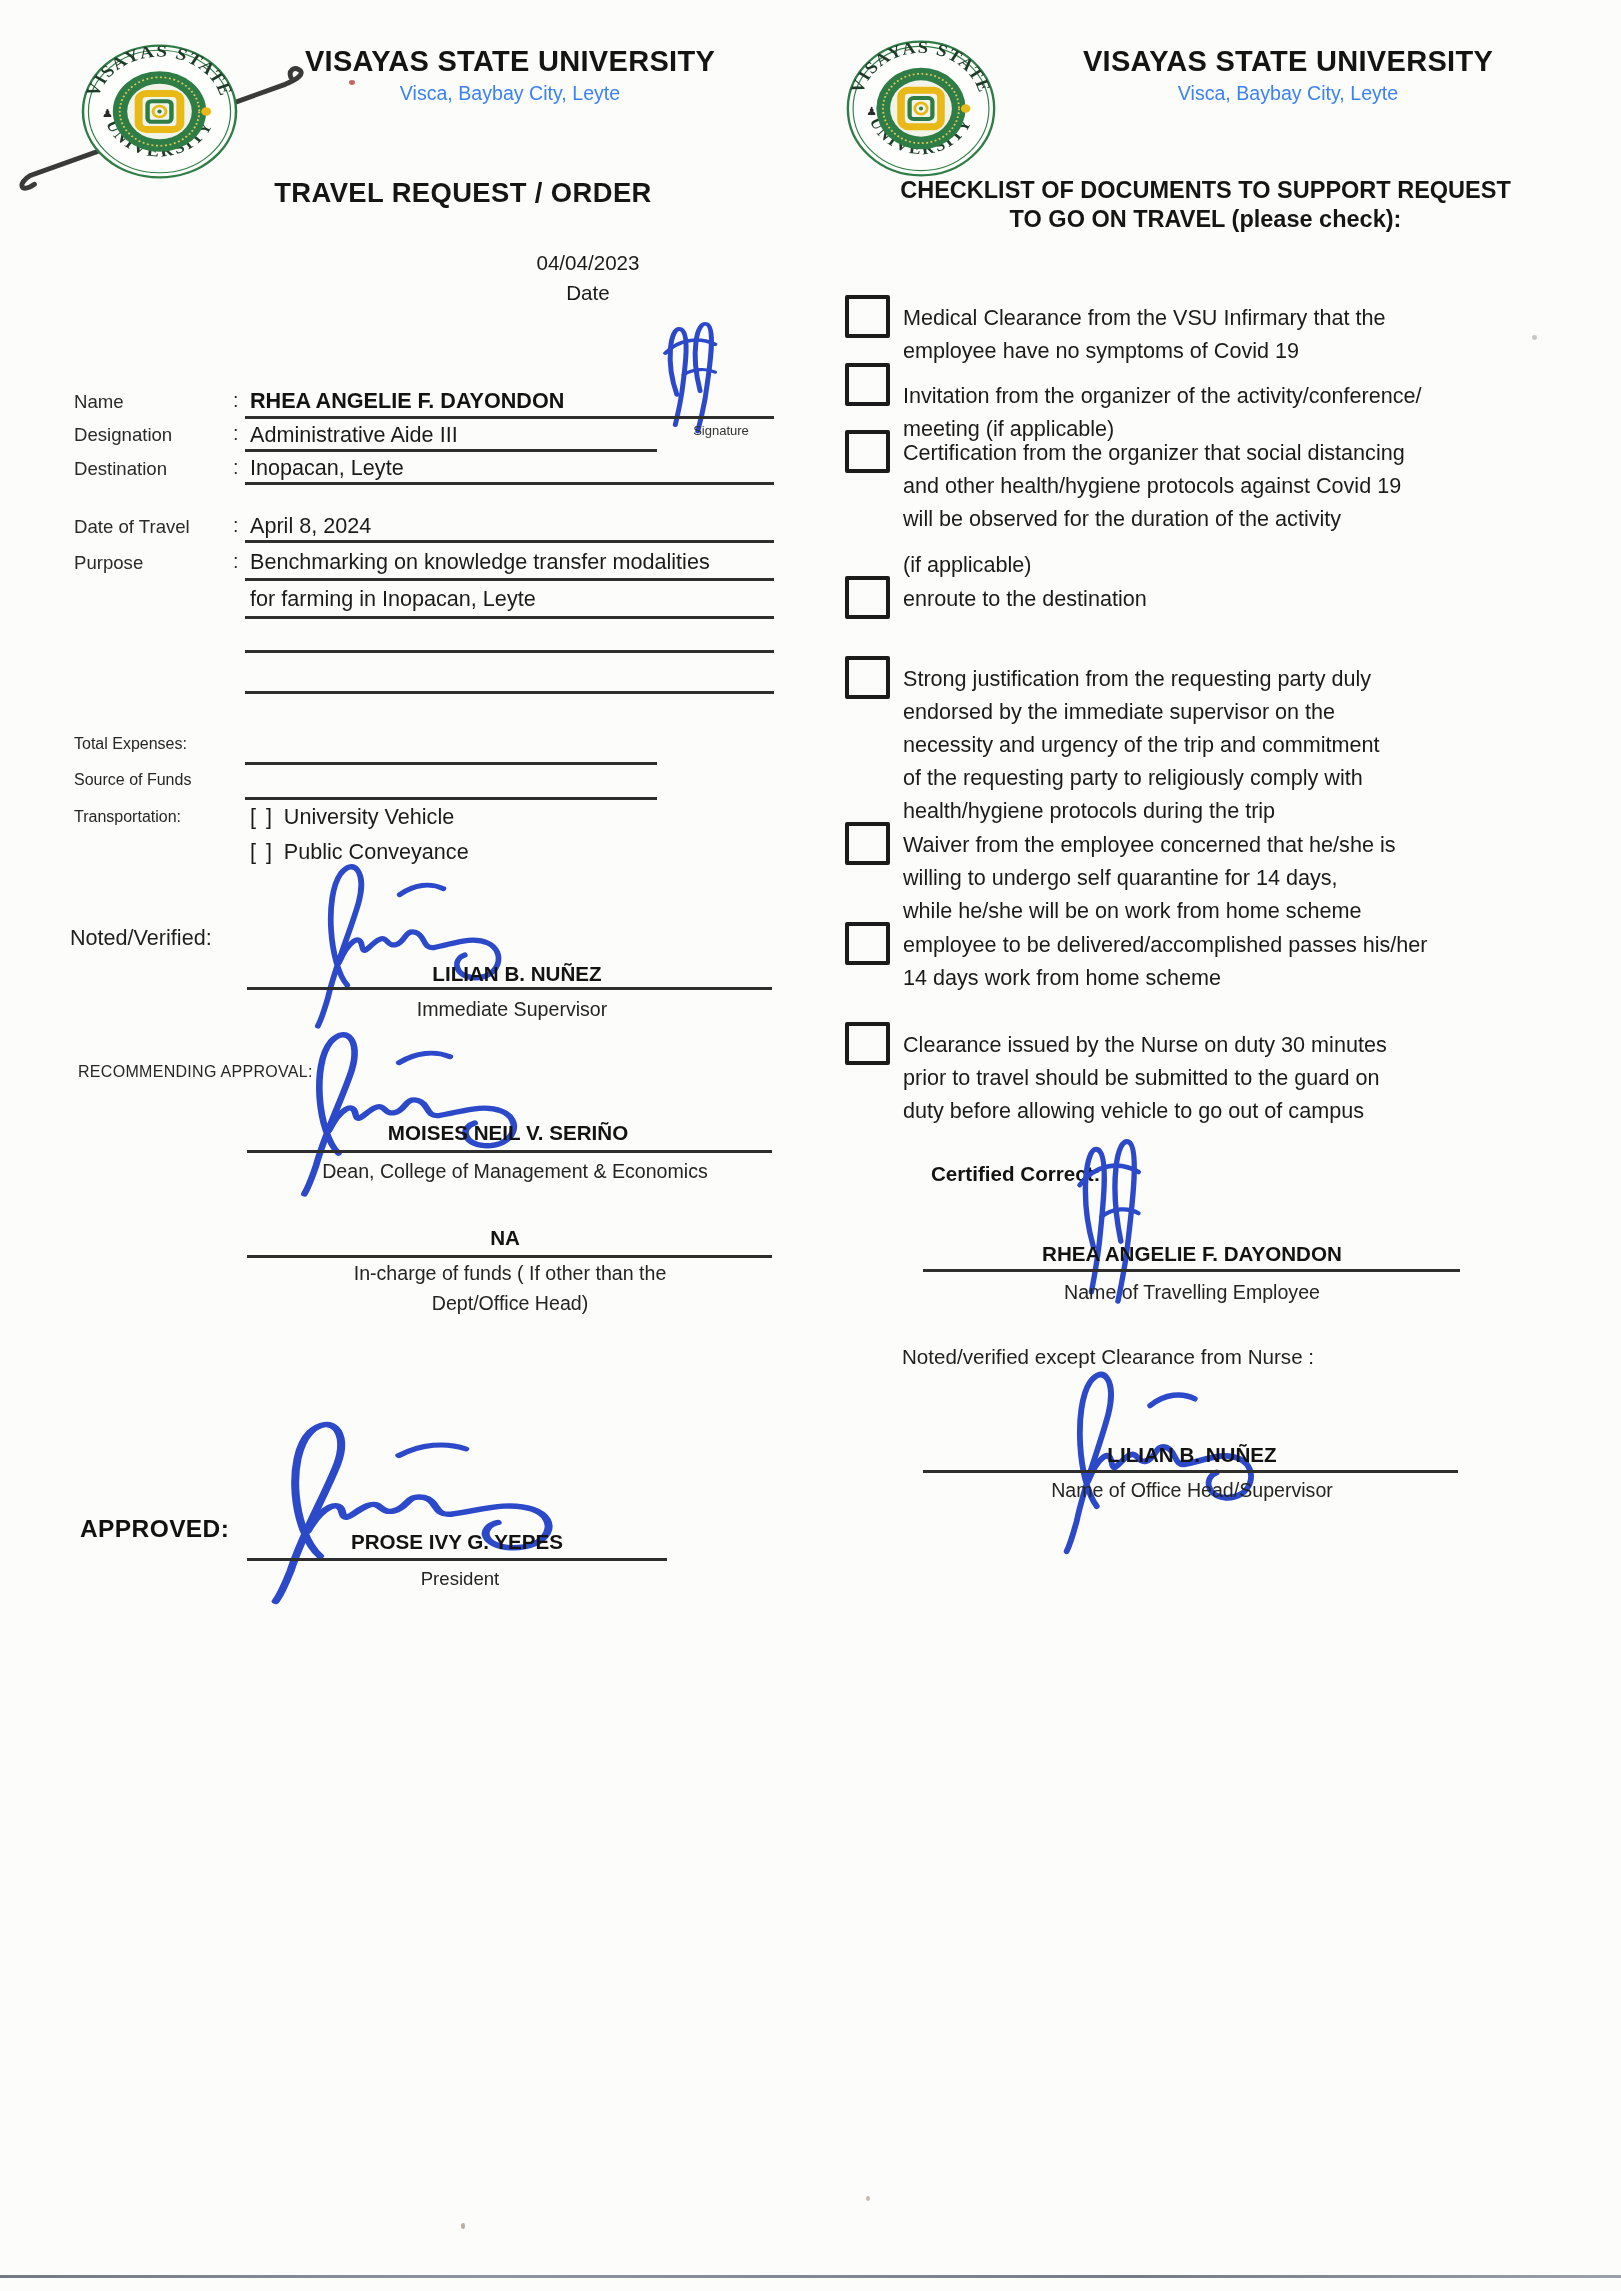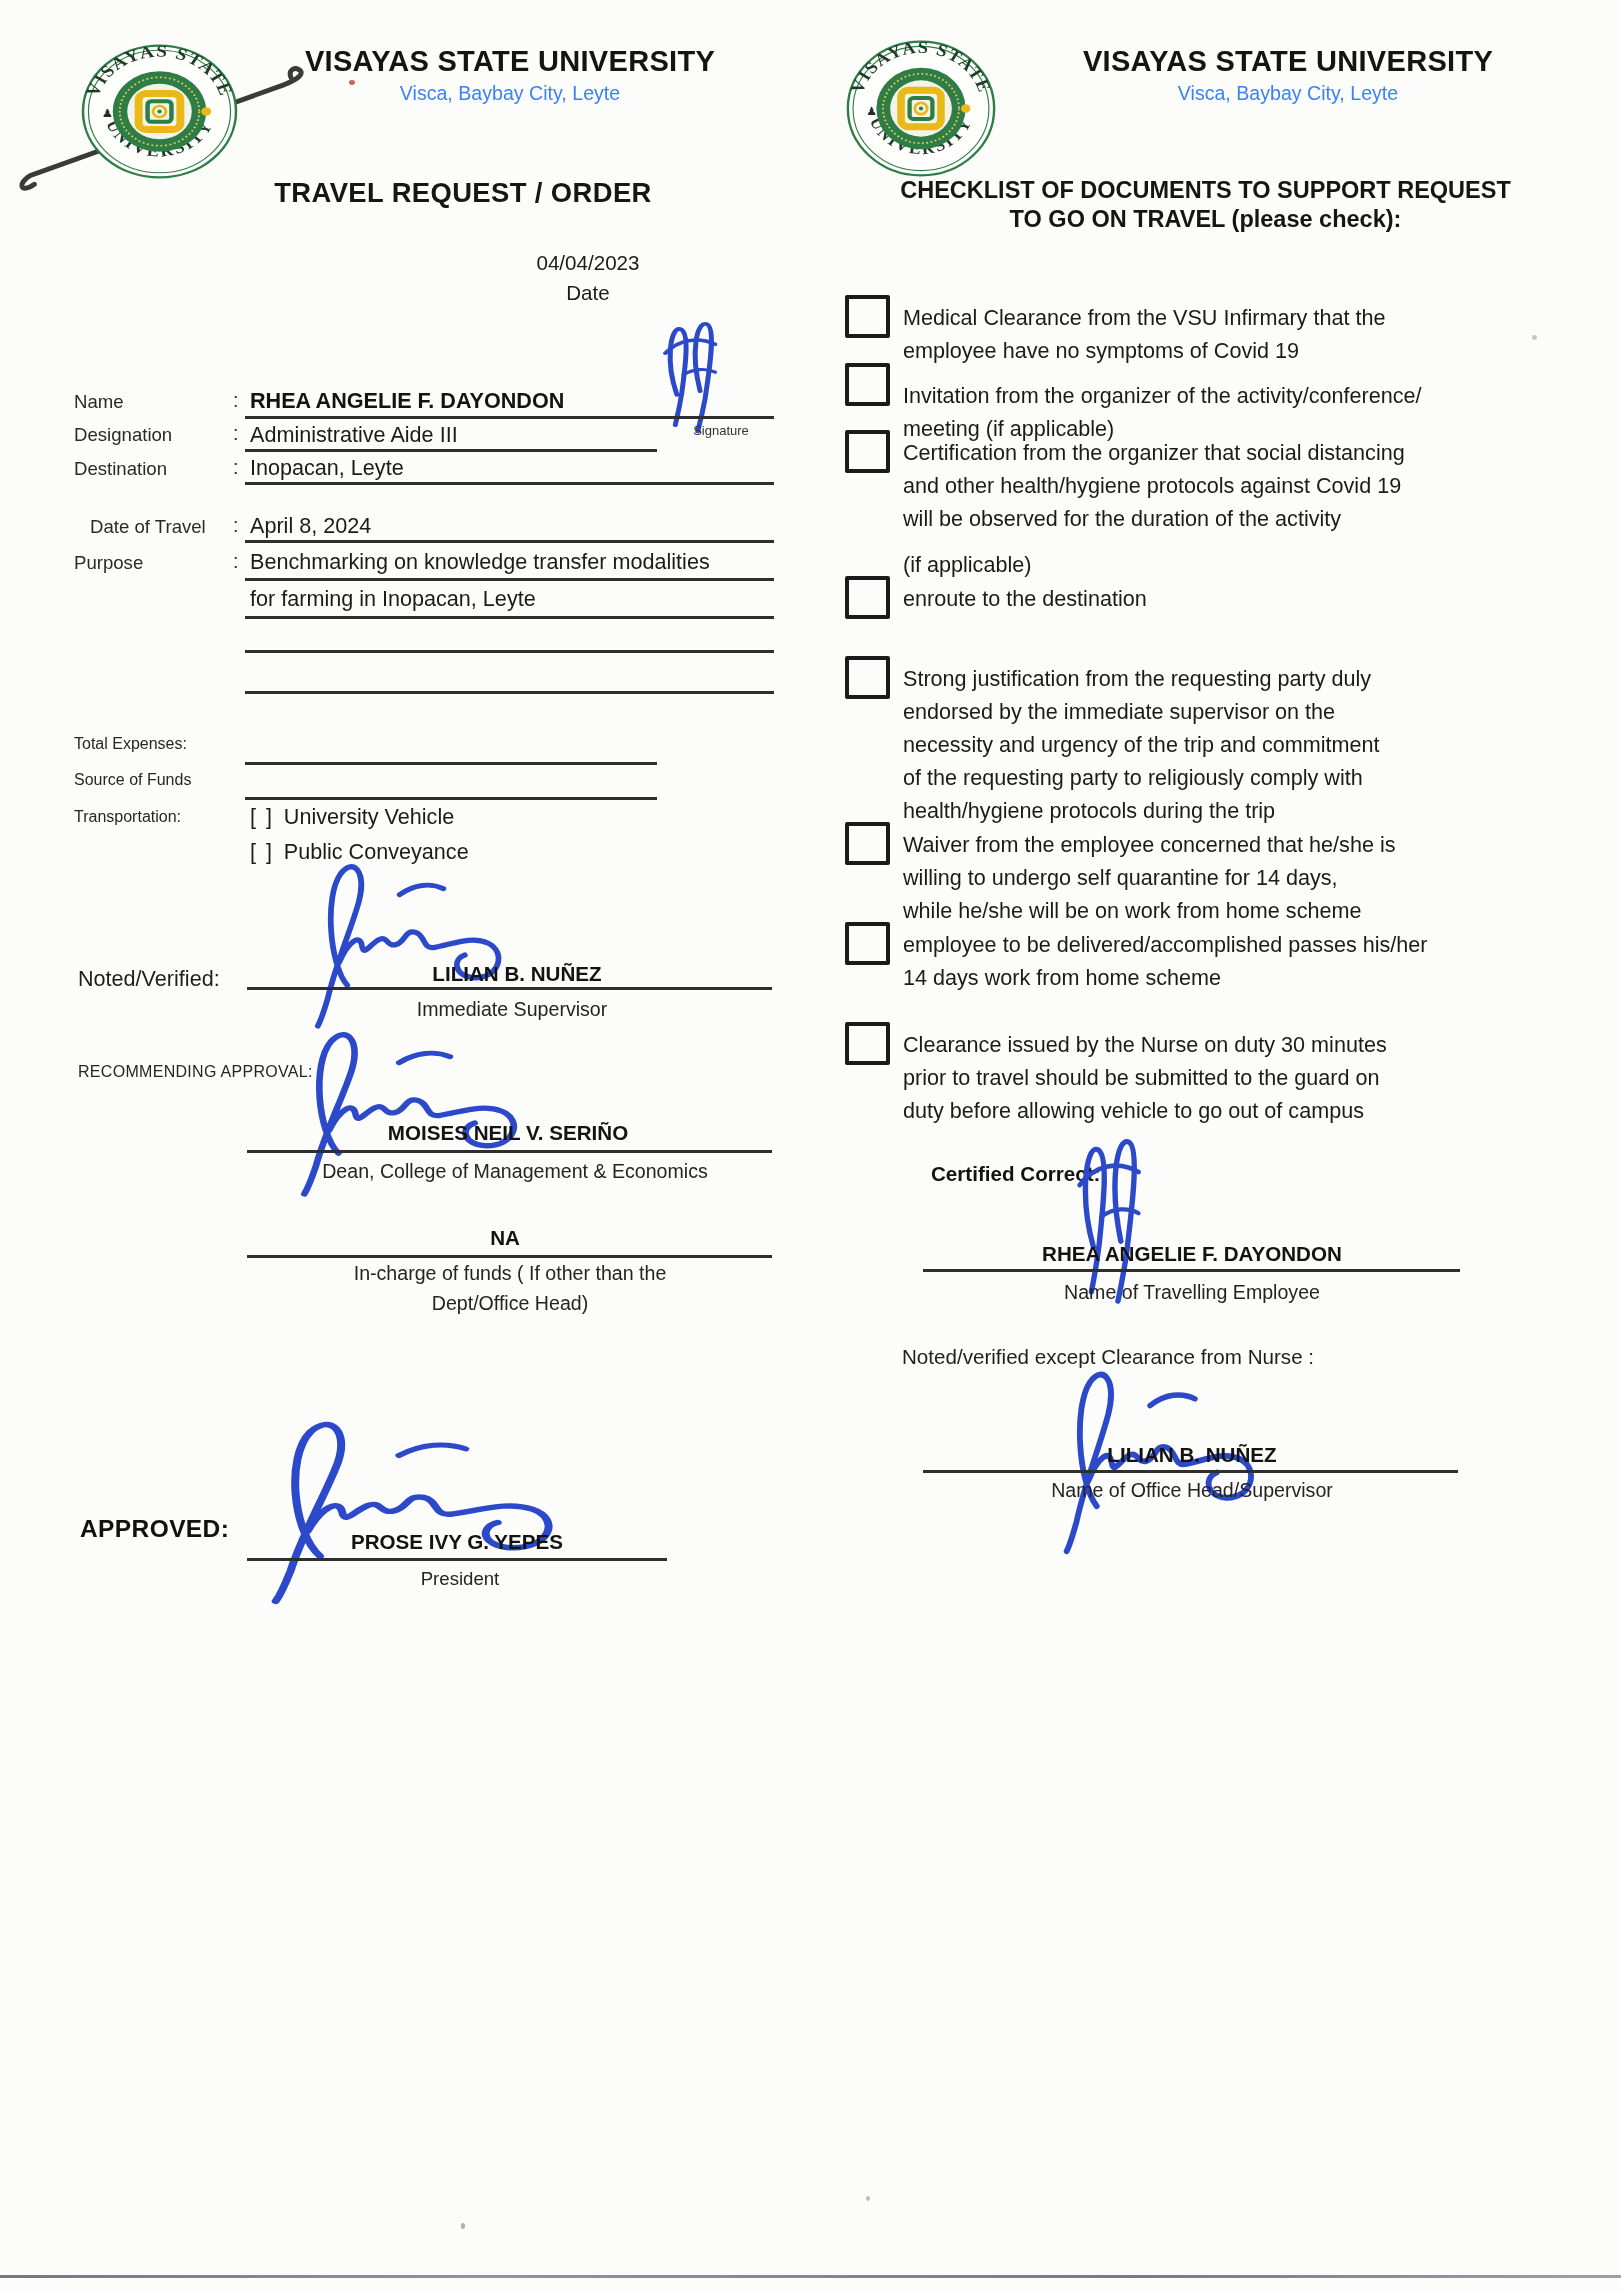--- a/index.html
+++ b/index.html
@@ -87,21 +87,21 @@
   <div class="abs lbl" style="left:74px;top:424px;">Designation</div>
   <div class="abs colon" style="left:233px;top:422px;">:</div>
   <div class="abs val" style="left:250px;top:422px;">Administrative Aide III</div>
   <div class="abs rule" style="left:245px;top:449px;width:412px;"></div>
 
   <div class="abs lbl" style="left:74px;top:458px;">Destination</div>
   <div class="abs colon" style="left:233px;top:456px;">:</div>
   <div class="abs val" style="left:250px;top:455px;">Inopacan, Leyte</div>
   <div class="abs rule" style="left:245px;top:482px;width:529px;"></div>
 
-  <div class="abs lbl" style="left:74px;top:516px;margin-left:16px;">Date of Travel</div>
+  <div class="abs lbl" style="left:74px;top:516px;">Date of Travel</div>
   <div class="abs colon" style="left:233px;top:514px;">:</div>
   <div class="abs val" style="left:250px;top:513px;">April 8, 2024</div>
   <div class="abs rule" style="left:245px;top:540px;width:529px;"></div>
 
   <div class="abs lbl" style="left:74px;top:552px;">Purpose</div>
   <div class="abs colon" style="left:233px;top:550px;">:</div>
   <div class="abs val" style="left:250px;top:549px;">Benchmarking on knowledge transfer modalities</div>
   <div class="abs rule" style="left:245px;top:578px;width:529px;"></div>
   <div class="abs val" style="left:250px;top:586px;">for farming in Inopacan, Leyte</div>
   <div class="abs rule" style="left:245px;top:616px;width:529px;"></div>
@@ -114,21 +114,21 @@
   <div class="abs rule" style="left:245px;top:797px;width:412px;"></div>
   <div class="abs lbl2" style="left:74px;top:808px;">Transportation:</div>
 
   <div class="abs val" style="left:250px;top:804px;">
     <span class="optbox">[ ]</span><span>University Vehicle</span>
   </div>
   <div class="abs val" style="left:250px;top:839px;">
     <span class="optbox">[ ]</span><span>Public Conveyance</span>
   </div>
 
-  <div class="abs secthead" style="left:78px;top:925px;margin-top:41px;">Noted/Verified:</div>
+  <div class="abs secthead" style="left:70px;top:925px;">Noted/Verified:</div>
   <svg class="abs sig" style="left:277px;top:851px;" width="245" height="181" viewBox="0 0 300 240" preserveAspectRatio="none">
     <path d="M 86 178 C 64 150 58 60 78 30 C 94 8 110 28 100 68 C 90 106 72 150 62 196 C 56 218 52 228 50 232" fill="none" stroke-width="7" stroke-linecap="round" stroke="#2b49c9"></path>
     <path d="M 76 148 C 88 118 102 110 104 126 C 106 140 114 124 124 118 C 136 111 134 128 146 124 C 158 120 156 104 170 108 C 182 112 178 130 192 128 C 214 124 238 112 258 122 C 282 134 272 170 240 168 C 218 166 214 144 230 138" fill="none" stroke-width="7" stroke-linecap="round" stroke="#2b49c9"></path>
     <path d="M 150 58 C 168 44 188 42 204 50" fill="none" stroke-width="6.5" stroke-linecap="round" stroke="#2b49c9"></path>
   </svg>
   <div class="abs nameb center" style="left:272px;top:962px;width:490px;">LILIAN B. NUÑEZ</div>
   <div class="abs rule" style="left:247px;top:987px;width:525px;"></div>
   <div class="abs cap center" style="left:267px;top:998px;width:490px;">Immediate Supervisor</div>
 
   <div class="abs lbl2" style="left:78px;top:1063px;letter-spacing:0.3px;">RECOMMENDING APPROVAL:</div>

